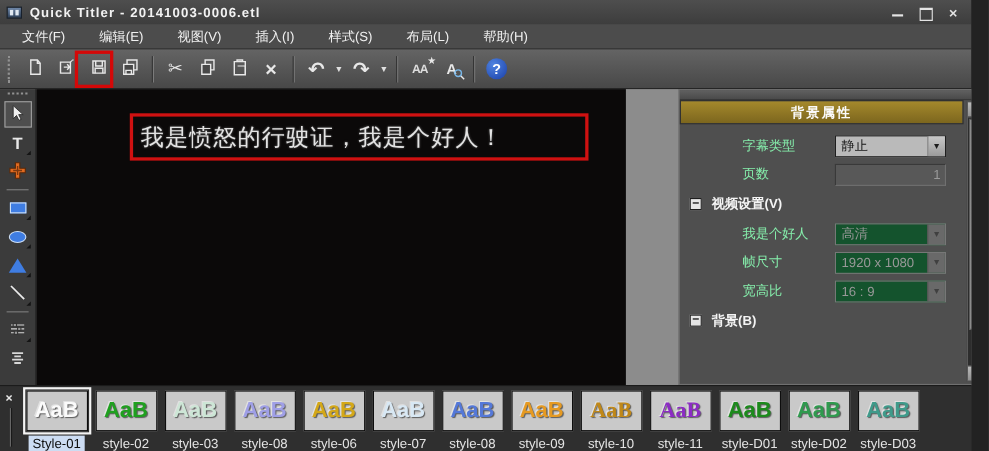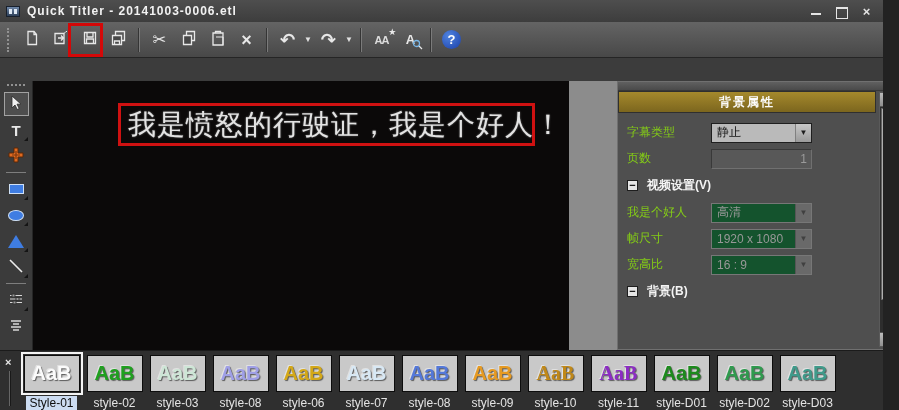--- a/index.html
+++ b/index.html
@@ -58,34 +58,34 @@
           border-left:4px solid transparent; border-bottom:4px solid #141414; }
   .lsep { width:20px; height:0; border-top:1px solid #7e7e7e; margin:3px 0; }
   .shape-rect { width:15px; height:10px; background:#3f7de2; border:1px solid #cfe0f5; }
   .shape-ellipse { width:16px; height:11px; background:#3f7de2; border:1px solid #cfe0f5; border-radius:50%; }
   .shape-tri { width:0; height:0; border-left:8px solid transparent; border-right:8px solid transparent; border-bottom:13px solid #3f7de2; }
   .tool-glyph { font-size:15px; font-weight:bold; line-height:15px; }
 
   .canvas { width:536px; flex:none; background:#0b0909; position:relative; }
   .canvas-anno { position:absolute; left:85px; top:22px; width:417px; height:43px;
                  border:3px solid #cf1111; display:flex; align-items:center; padding-left:7px; }
-  .canvas-text { font-size:28px; color:#e3e3e3; letter-spacing:1px; white-space:nowrap;
+  .canvas-text { font-size:21px; color:#e3e3e3; letter-spacing:1px; white-space:nowrap;
                  text-shadow:0 0 2px #777; }
 
   
   .panel { position:absolute; top:81px; left:617px; width:282px; bottom:60px;
            background:#4f4f4f; border:1px solid #707070; }
   .dockbar { height:9px; background:linear-gradient(#606060,#4a4a4a); border-bottom:1px solid #383838; position:relative; }
   .dockbar .dock-close { position:absolute; right:4px; top:-3px; font-size:11px; line-height:11px; color:#e8e8e8; font-weight:bold; }
   .panel-header { height:22px; margin-right:22px; background:linear-gradient(#a5892c,#7c661e);
                   border:1px solid #2f2f2f; display:flex; align-items:center; justify-content:center;
                   font-weight:bold; color:#fbfbfb; letter-spacing:2px; }
   .panel-body { padding:9px 30px 0 9px; }
   .prow { display:flex; align-items:center; height:21px; margin-bottom:5px; }
-  .plabel { width:84px; color:#84cc16; }
+  .plabel { width:84px; color:#86efac;margin-left:48px; }
   .pcontrol { width:101px; height:20px; font-size:12px; }
   .dropdown { display:flex; align-items:center; background:#bababa; color:#141414;
               border:1px solid #1f1f1f; padding-left:5px; }
   .dd-arrow { margin-left:auto; width:16px; height:100%; display:flex; align-items:center; justify-content:center;
               font-size:9px; color:#1c1c1c; background:linear-gradient(#c8c8c8,#9b9b9b); border-left:1px solid #808080; }
   .dropdown.disabled { background:#14532d; color:#989898; border-color:#777; }
   .dropdown.disabled .dd-arrow { background:#696969; color:#404040; border-left-color:#555; }
   .pinput { background:#585858; border:1px solid #707070; border-top-color:#393939; border-left-color:#393939;
             color:#9a9a9a; display:flex; align-items:center; justify-content:flex-end; padding-right:4px; }
   .section-head { display:flex; align-items:center; height:19px; margin:7px 0 7px; font-weight:bold; color:#f4f4f4; }
@@ -137,20 +137,29 @@
   <div class="titlebar">
     <div class="app-icon"></div>
     <div class="title-text">Quick Titler - 20141003-0006.etl</div>
     <div class="win-controls">
       <div class="wc wc-min"></div>
       <div class="wc wc-max"></div>
       <div class="wc wc-close">×</div>
     </div>
   </div>
 
+  <div class="menubar">
+      <div class="menu-item">文件(F)</div>
+      <div class="menu-item">编辑(E)</div>
+      <div class="menu-item">视图(V)</div>
+      <div class="menu-item">插入(I)</div>
+      <div class="menu-item">样式(S)</div>
+      <div class="menu-item">布局(L)</div>
+      <div class="menu-item">帮助(H)</div>
+    </div>
 
   <div class="toolbar">
     <div class="grip-v"></div>
     <div class="anno-save"></div>
 
     <div class="tbtn">
       <span><svg width="16" height="16">
             <path d="M4 1.5 h6 l2.5 3 v10 h-8.5 z"></path>
             <path d="M10 1.5 v3 h2.5"></path>
           </svg></span>

